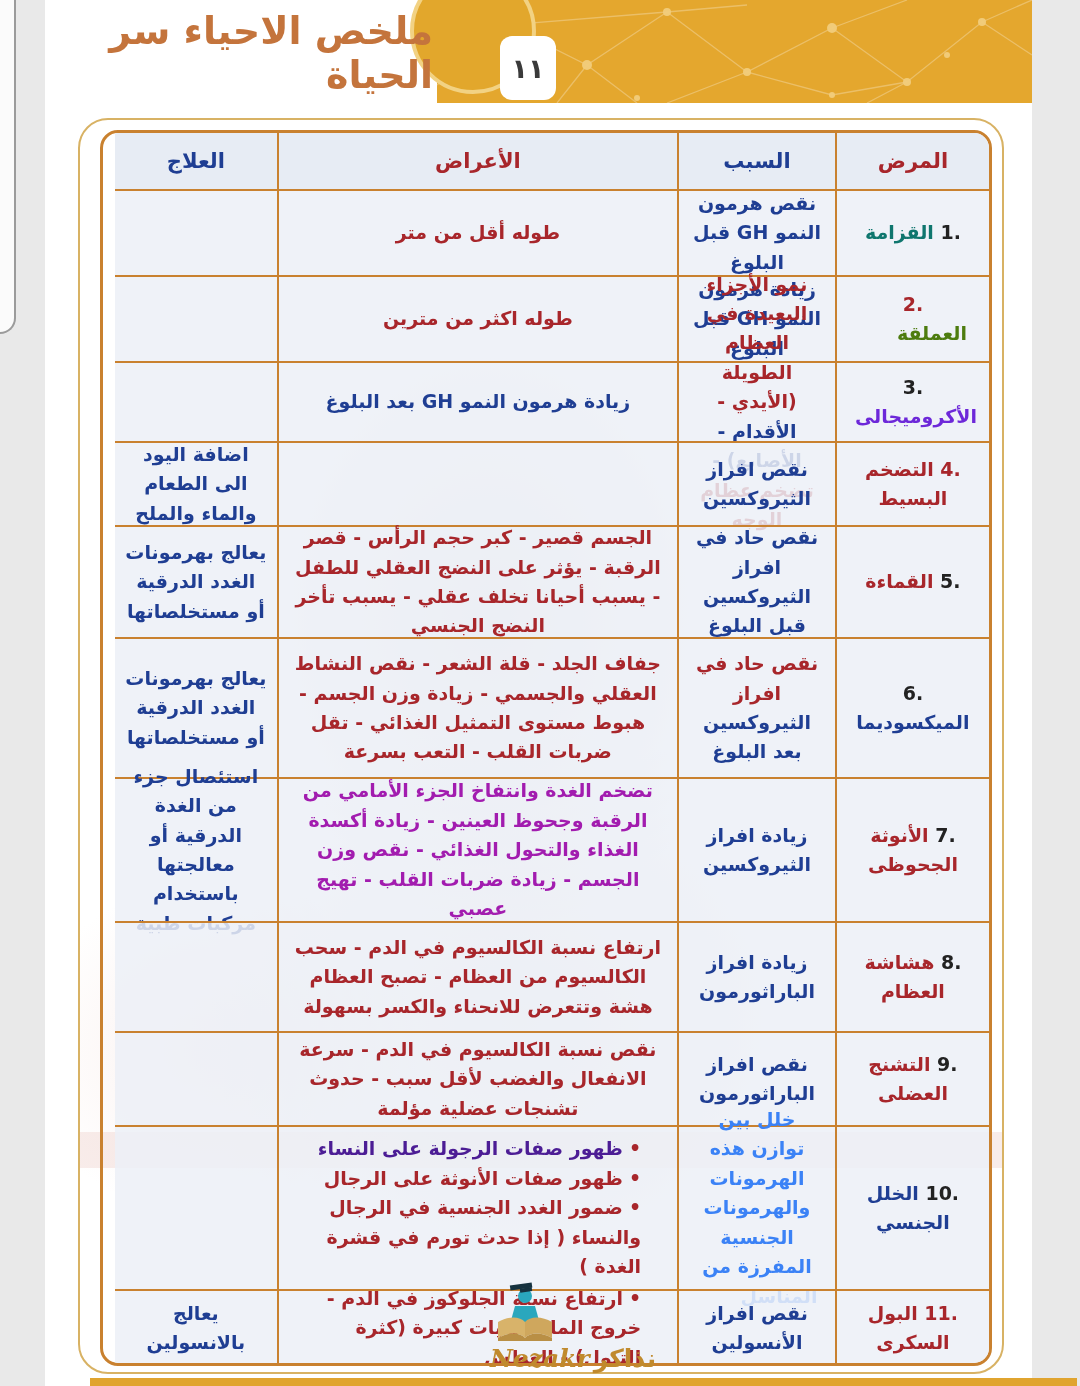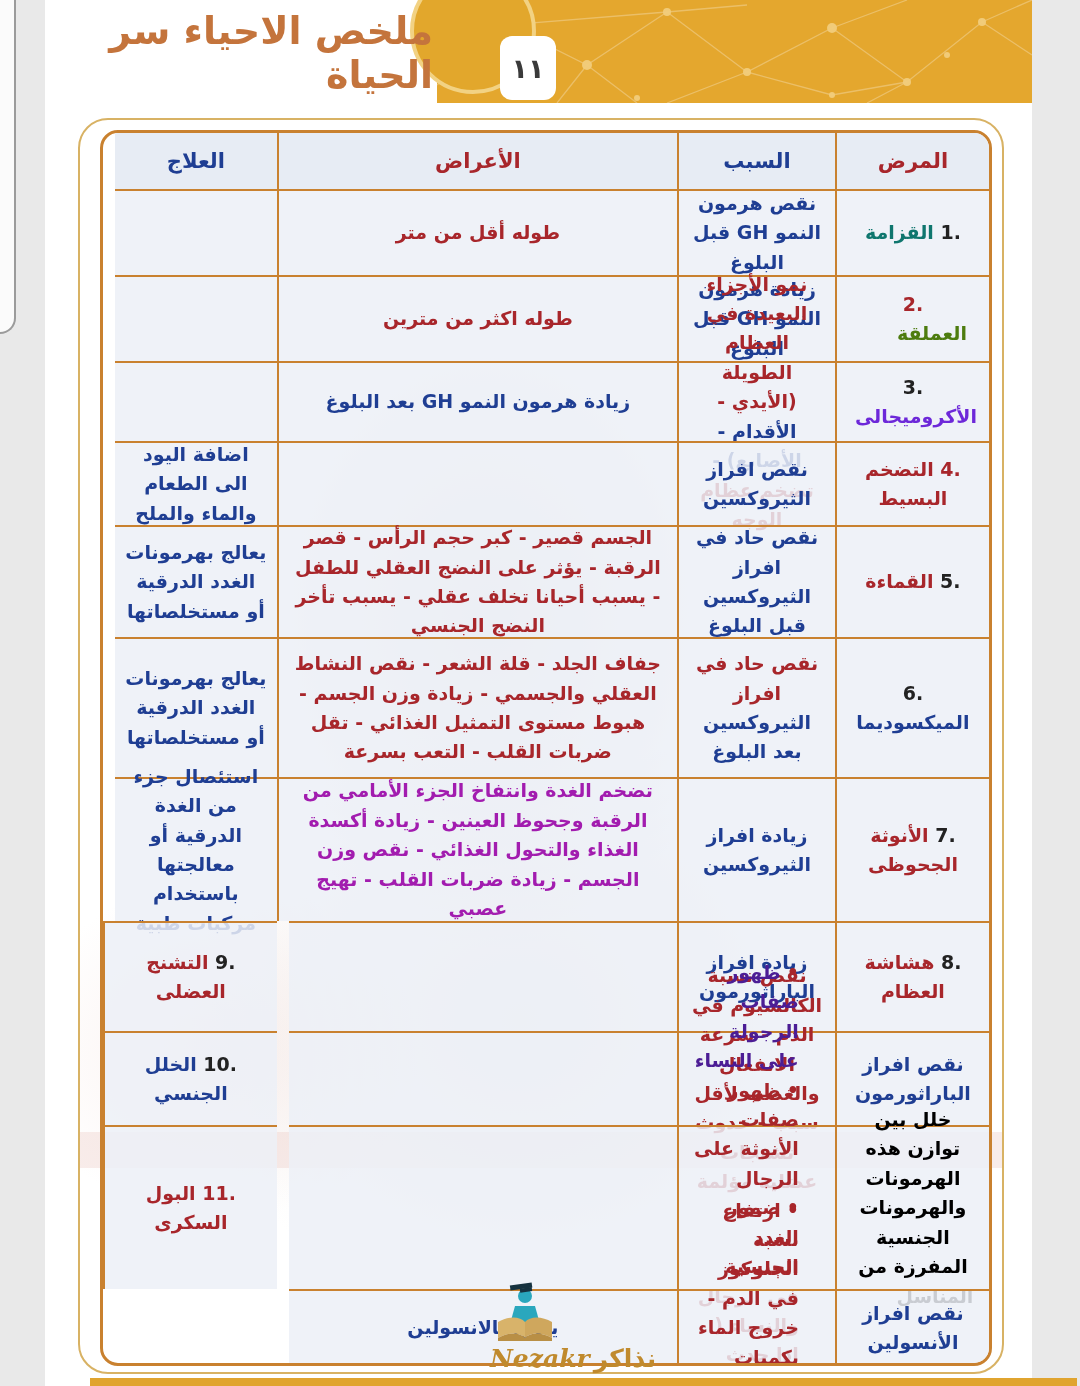--- a/index.html
+++ b/index.html
@@ -218,40 +218,43 @@
           </div>
           <div class="cell col-3 row-7">
             <div class="cell-inner"><span style="color: rgb(31, 62, 147);">استئصال جزء من الغدة الدرقية أو معالجتها باستخدام مركبات طبية</span></div>
           </div>
           <div class="cell col-0 row-8">
             <div class="cell-inner"><span class="row-num" dir="ltr" style="color: rgb(34, 34, 34);">8.</span> <span style="color: rgb(168, 38, 43);">هشاشة العظام</span></div>
           </div>
           <div class="cell col-1 row-8">
             <div class="cell-inner"><span style="color: rgb(31, 62, 147);">زيادة افراز الباراثورمون</span></div>
           </div>
+          <div class="cell col-2 row-8">
+            <div class="cell-inner"><span style="color: rgb(168, 38, 43);">ارتفاع نسبة الكالسيوم في الدم - سحب الكالسيوم من العظام - تصبح العظام هشة وتتعرض للانحناء والكسر بسهولة</span></div>
+          </div>
           <div class="cell col-3 row-8">
             <div class="cell-inner"></div>
           </div>
           <div class="cell col-0 row-9">
             <div class="cell-inner"><span class="row-num" dir="ltr" style="color: rgb(34, 34, 34);">9.</span> <span style="color: rgb(168, 38, 43);">التشنج العضلى</span></div>
           </div>
           <div class="cell col-1 row-9">
             <div class="cell-inner"><span style="color: rgb(31, 62, 147);">نقص افراز الباراثورمون</span></div>
           </div>
           <div class="cell col-2 row-9">
             <div class="cell-inner"><span style="color: rgb(168, 38, 43);">نقص نسبة الكالسيوم في الدم - سرعة الانفعال والغضب لأقل سبب - حدوث تشنجات عضلية مؤلمة</span></div>
           </div>
           <div class="cell col-3 row-9">
             <div class="cell-inner"></div>
           </div>
           <div class="cell col-0 row-10">
             <div class="cell-inner"><span class="row-num" dir="ltr" style="color: rgb(34, 34, 34);">10.</span> <span style="color: rgb(31, 62, 147);">الخلل الجنسي</span></div>
           </div>
           <div class="cell col-1 row-10">
-            <div class="cell-inner"><span style="color: #000000; margin-left: 44px;">خلل بين توازن هذه الهرمونات والهرمونات الجنسية المفرزة من المناسل</span></div>
+            <div class="cell-inner"><span style="color: #3b82f6; margin-left: 44px;">خلل بين توازن هذه الهرمونات والهرمونات الجنسية المفرزة من المناسل</span></div>
           </div>
           <div class="cell col-2 row-10">
             <div class="cell-inner">
               <span class="bullet-line"><span class="bullet-dot" style="color: rgb(168, 38, 43);">•</span><span style="color: #4c1d95;">ظهور صفات الرجولة على النساء</span></span>
               <span class="bullet-line"><span class="bullet-dot" style="color: rgb(168, 38, 43);">•</span><span style="color: rgb(168, 38, 43);">ظهور صفات الأنوثة على الرجال</span></span>
               <span class="bullet-line"><span class="bullet-dot" style="color: rgb(168, 38, 43);">•</span><span style="color: rgb(168, 38, 43);">ضمور الغدد الجنسية في الرجال والنساء ( إذا حدث تورم في قشرة الغدة )</span></span>
             </div>
           </div>
           <div class="cell col-3 row-10">
             <div class="cell-inner"></div>

